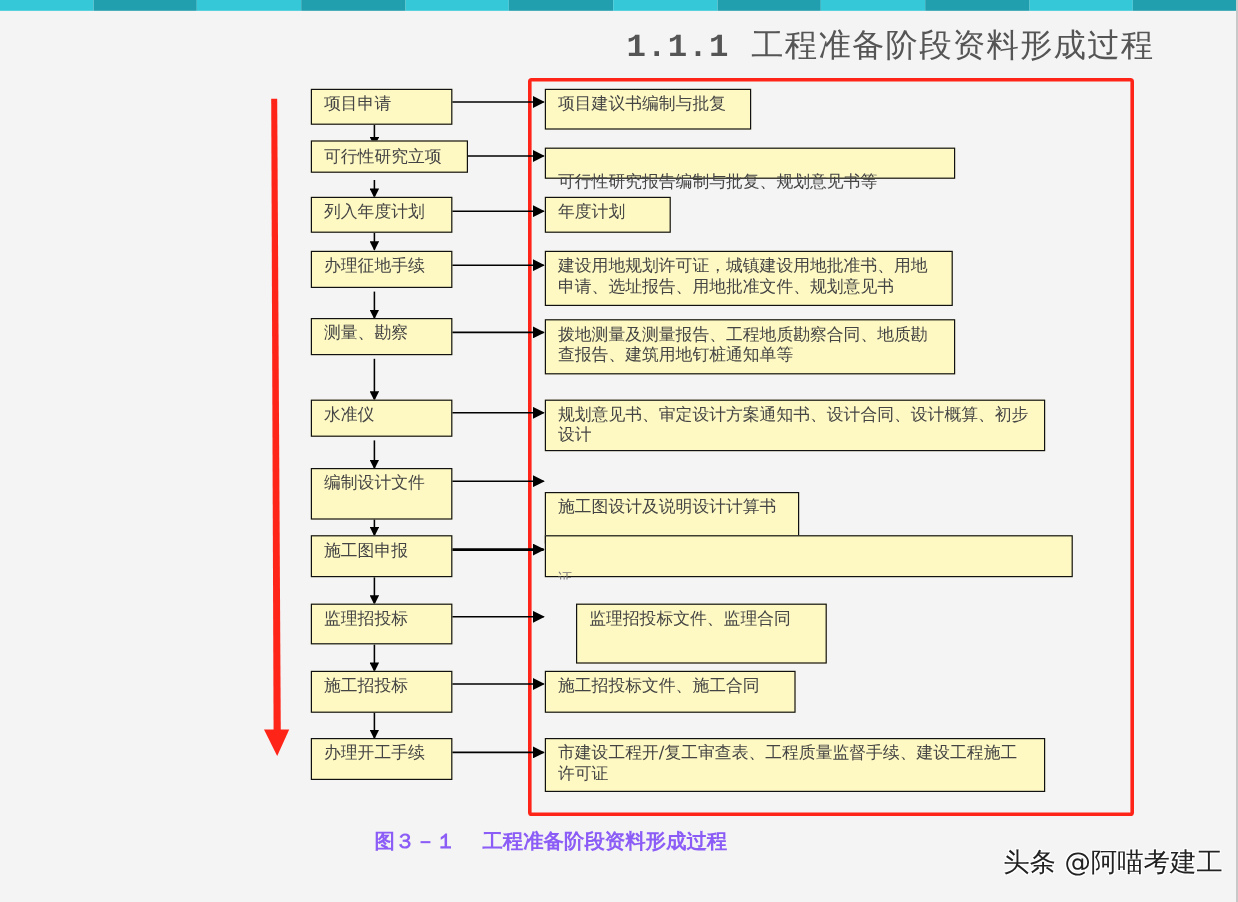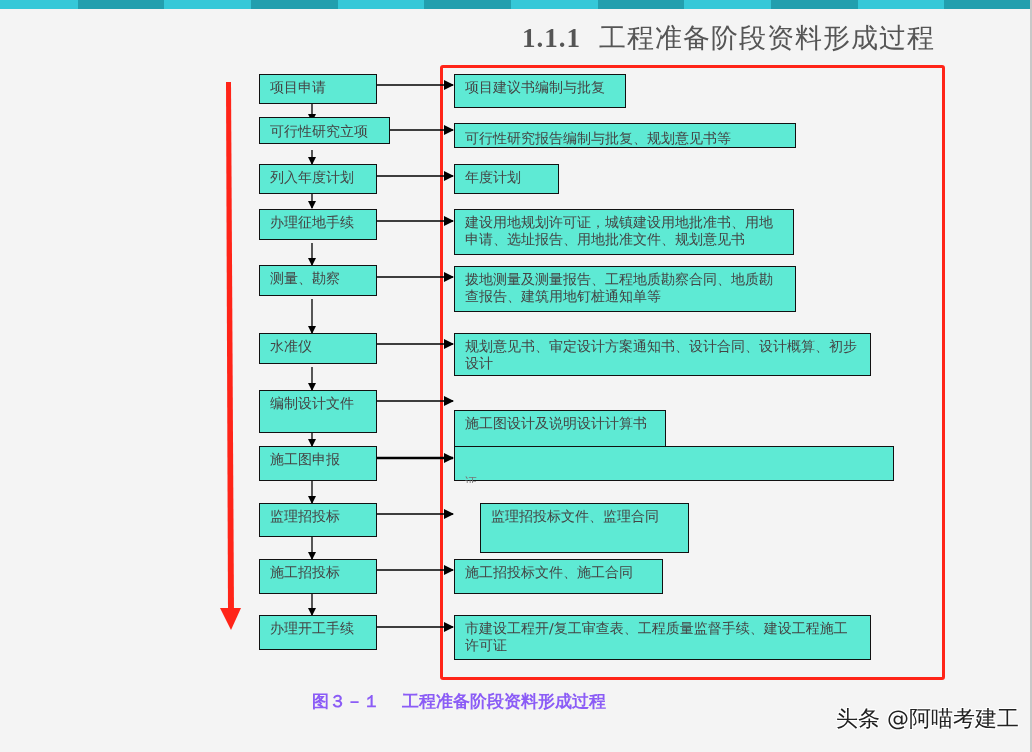--- a/index.html
+++ b/index.html
@@ -7,29 +7,29 @@
     width: 1032px; height: 752px; position: relative; overflow: hidden;
     background: #f4f4f4;
     font-family: "DejaVu Sans", "Liberation Sans", sans-serif;
   }
   .stripe { position: absolute; top: 0; height: 9px; }
   .right-edge { position: absolute; top: 0; right: 0; width: 2px; height: 752px; background: #c8c8c8; }
   .title {
     position: absolute; left: 522px; top: 20px;
     font-size: 27px; color: #555; white-space: nowrap; letter-spacing: 1px;
   }
-  .title .num { font-family: Liberation Serif, serif; font-weight: bold; margin-right: 18px; }
+  .title .num { font-family: Liberation Mono, monospace; font-weight: bold; margin-right: 18px; }
   .title .txt { font-family: "DejaVu Serif", serif; }
   .red-frame {
     position: absolute; left: 440px; top: 65px; width: 505px; height: 615px;
     border: 3px solid #ff2418; border-radius: 3px; box-sizing: border-box;
   }
   .red-arrow { position: absolute; left: 220px; top: 82px; }
   .box {
-    position: absolute; background: #5eead4; border: 1.5px solid #111;
+    position: absolute; background: #fef9c3; border: 1.5px solid #111;
     box-sizing: border-box; font-size: 14px; color: #444;
     padding: 4px 10px; line-height: 17px; white-space: nowrap;
   }
   .box.wrap { white-space: normal; }
   .caption {
     position: absolute; left: 312px; top: 690px;
     font-family: "DejaVu Serif", serif; font-weight: bold; font-size: 17px; color: #8b5cf6; white-space: nowrap;
   }
   .caption span + span { margin-left: 22px; }
   .watermark {
@@ -114,21 +114,21 @@
 <div class="box" style="left:259px;top:209px;width:118px;height:31px"><span>办理征地手续</span></div>
 <div class="box" style="left:259px;top:265px;width:118px;height:31px"><span>测量、勘察</span></div>
 <div class="box" style="left:259px;top:333px;width:118px;height:31px"><span>水准仪</span></div>
 <div class="box" style="left:259px;top:390px;width:118px;height:43px"><span>编制设计文件</span></div>
 <div class="box" style="left:259px;top:446px;width:118px;height:35px"><span>施工图申报</span></div>
 <div class="box" style="left:259px;top:503px;width:118px;height:34px"><span>监理招投标</span></div>
 <div class="box" style="left:259px;top:559px;width:118px;height:35px"><span>施工招投标</span></div>
 <div class="box" style="left:259px;top:615px;width:118px;height:35px"><span>办理开工手续</span></div>
 
 <div class="box" style="left:454px;top:74px;width:172px;height:34px"><span>项目建议书编制与批复</span></div>
-<div class="box" style="left:454px;top:123px;width:342px;height:25px;padding-top:6px"><span>可行性研究报告编制与批复、规划意见书等</span></div>
+<div class="box" style="left:454px;top:123px;width:342px;height:25px;padding-top:20px"><span>可行性研究报告编制与批复、规划意见书等</span></div>
 <div class="box" style="left:454px;top:164px;width:105px;height:30px"><span>年度计划</span></div>
 <div class="box wrap" style="left:454px;top:209px;width:340px;height:46px"><span>建设用地规划许可证，城镇建设用地批准书、用地申请、选址报告、用地批准文件、规划意见书</span></div>
 <div class="box wrap" style="left:454px;top:266px;width:342px;height:46px"><span>拨地测量及测量报告、工程地质勘察合同、地质勘查报告、建筑用地钉桩通知单等</span></div>
 <div class="box wrap" style="left:454px;top:333px;width:417px;height:43px"><span>规划意见书、审定设计方案通知书、设计合同、设计概算、初步设计</span></div>
 <div class="box" style="left:454px;top:410px;width:212px;height:43px"><span>施工图设计及说明设计计算书</span></div>
 <div class="box" style="left:454px;top:446px;width:440px;height:35px;overflow:visible"><div style="position:absolute;left:10px;top:28px;font-size:12px;color:#777;overflow:hidden;height:8px;line-height:14px">证</div></div>
 <div class="box" style="left:480px;top:503px;width:209px;height:50px"><span>监理招投标文件、监理合同</span></div>
 <div class="box" style="left:454px;top:559px;width:209px;height:35px"><span>施工招投标文件、施工合同</span></div>
 <div class="box wrap" style="left:454px;top:615px;width:417px;height:45px"><span>市建设工程开/复工审查表、工程质量监督手续、建设工程施工许可证</span></div>
 

